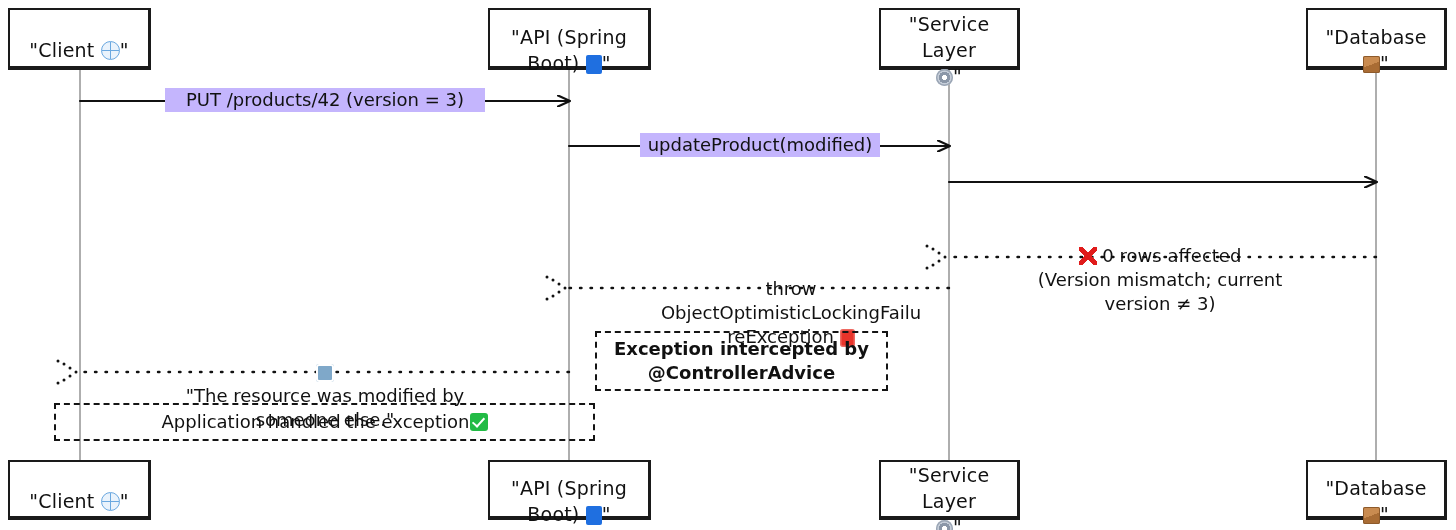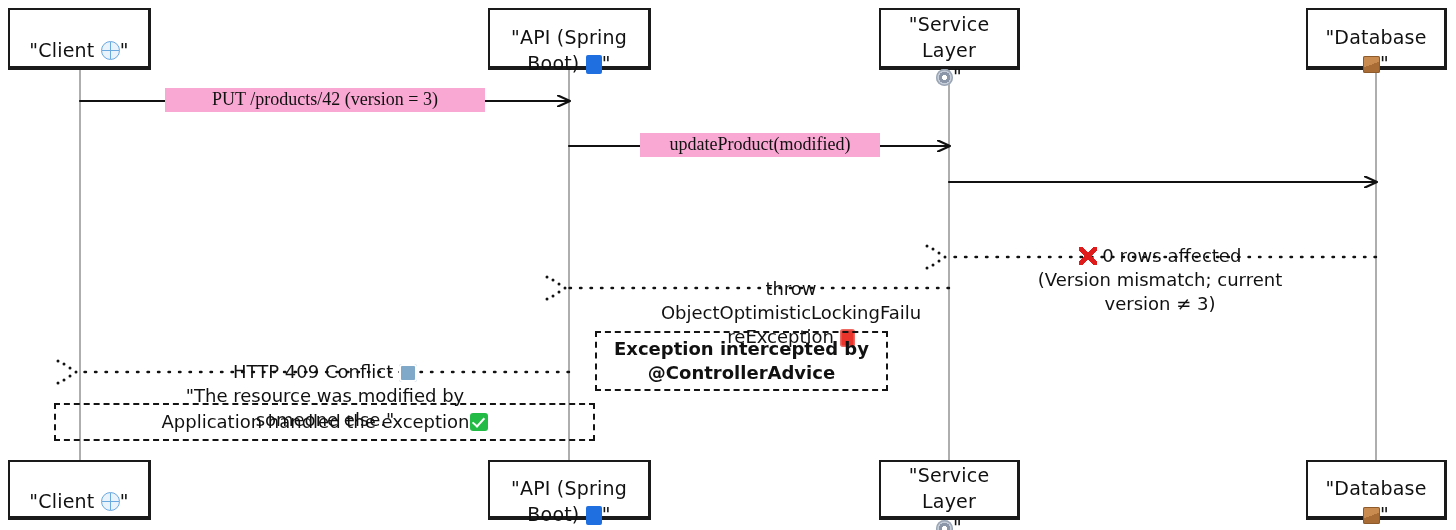--- a/index.html
+++ b/index.html
@@ -53,22 +53,21 @@
     position: absolute;
     text-align: center;
     color: #111111;
     font-family: "DejaVu Sans", sans-serif;
     font-size: 18px;
     line-height: 1.33;
     white-space: pre-line;
     background: transparent;
   }
   .msg-label.solid-bg {
-    background: #f9a8d4;
-    font-family: Liberation Serif, serif;
+    background: #c4b5fd;
   }
   
   .note {
     position: absolute;
     box-sizing: border-box;
     border: 2.4px dashed #141414;
     background: transparent;
     display: flex;
     align-items: center;
     justify-content: center;
@@ -267,21 +266,21 @@
 version ≠ 3)</span>
   </div>
 
   <div class="msg-label" id="lbl-m5" style="left: 609px; top: 253px; width: 268px; margin-left: 48px;">
     <span id="txt-m5">throw
 ObjectOptimisticLockingFailu
 reException </span><span class="ico ico-collision"></span>
   </div>
 
   <div class="msg-label" id="lbl-m6" style="left: 175px; top: 336px; width: 300px;">
-    <span id="txt-m6a">HTTP 409 Conflict </span><span class="ico ico-sync"></span><span id="txt-m6b">
+    <span class="ico ico-sync"></span><span id="txt-m6b">
 "The resource was modified by
 someone else."</span>
   </div>
 
   <div class="note" id="note-1" style="left: 595px; top: 331px; width: 293px; height: 60px; font-weight: bold;">Exception intercepted by
 @ControllerAdvice</div>
   <div class="note" id="note-2" style="left: 54px; top: 403px; width: 541px; height: 38px;">
     <span>Application handled the exception </span><span class="ico ico-check"></span>
   </div>
 

